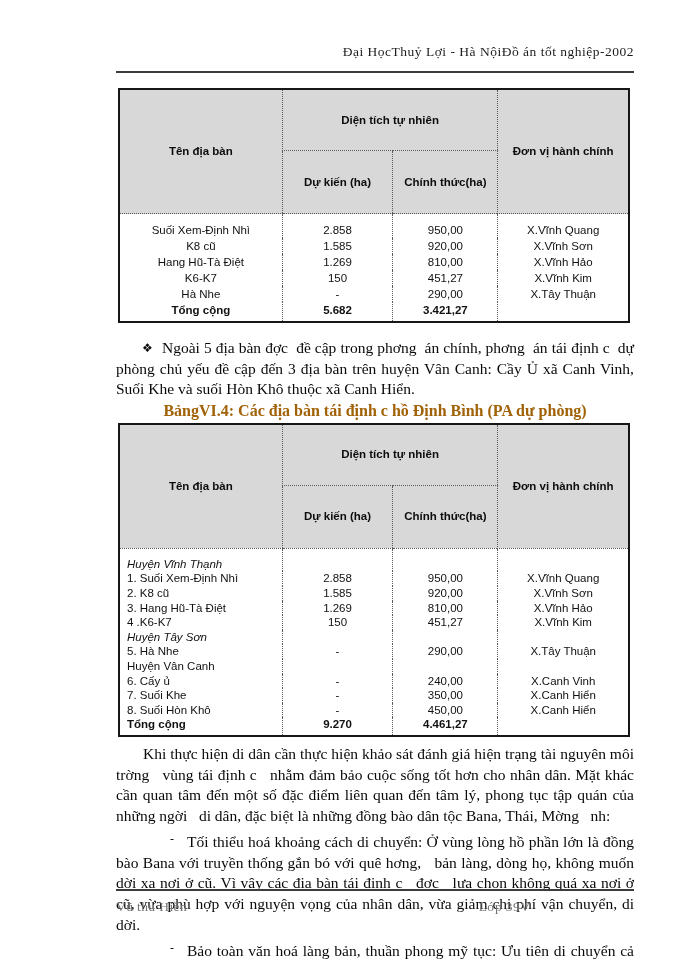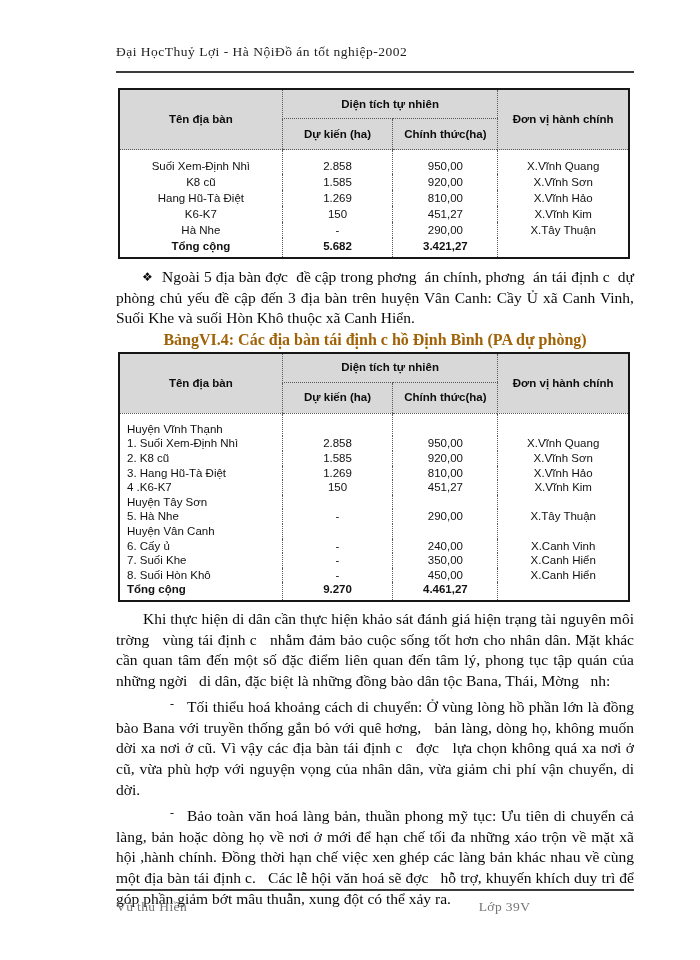--- a/index.html
+++ b/index.html
@@ -8,21 +8,21 @@
     width:700px;height:960px;
     background:#ffffff;
     overflow:hidden;
     font-family:"Liberation Serif", serif;
     color:#0d0d0d;
     box-sizing:border-box;
     padding:44px 66px 0 116px;
   }
   
   .pageheader{
-    display:flex;justify-content:flex-start;
+    display:flex;justify-content:flex-end;
     font-size:13.5px;letter-spacing:.5px;color:#1d1d1d;
   }
   .headrule{border-top:2px solid #3c3c3c;margin-top:11px;}
   .pagefooter{
     position:absolute;left:116px;right:66px;top:889px;
     border-top:2px solid #3c3c3c;
     padding-top:8px;
     display:flex;font-size:13.5px;letter-spacing:.4px;color:#737373;
   }
   .pagefooter span{flex:1;}
@@ -32,43 +32,43 @@
   table.t{
     border-collapse:collapse;table-layout:fixed;
     width:512px;margin:15px 0 0 2px;
     font-family:"Liberation Sans", sans-serif;
     border:2px solid #161616;
   }
   table.t2{margin-top:3px;}
   .t col.w0{width:32%;} .t col.w1{width:21.7%;} .t col.w2{width:20.6%;} .t col.w3{width:25.7%;}
   .t th{
     background:#d8d8d8;font-weight:bold;font-size:11.5px;line-height:13px;
-    text-align:center;padding:2px 2px;
+    text-align:center;padding:18px 2px;
     border-bottom:1px dotted #5a5a5a;
   }
   .t thead tr:first-child th{height:24px;}
   .t thead tr:last-child th{height:26px;}
   .t .vln{border-left:1px dotted #5a5a5a;}
   .t td{
     font-size:11.5px;text-align:center;padding:0 2px;color:#111;
   }
   .t1 tbody td{line-height:16px;height:16px;}
   .t2 tbody td{line-height:14.6px;height:14.6px;}
   .t tbody tr:first-child td{padding-top:8px;}
   .t tbody tr:last-child td{padding-bottom:3px;}
   .t tr.r-total td{font-weight:bold;}
   .t2 td.c0{text-align:left;padding-left:7px;}
-  .t tr.r-group-italic td{text-align:left;padding-left:7px;}
+  .t tr.r-group-italic td{font-style:italic;text-align:left;padding-left:7px;}
   .t tr.r-group-bold td{font-weight:normal;text-align:left;padding-left:7px;}
   
   p.body{
     margin:0;font-size:15.5px;line-height:20.6px;
     text-align:justify;white-space:pre-wrap;color:#090909;
   }
-  p.note{margin-top:8px;text-indent:26px;}
+  p.note{margin-top:15px;text-indent:26px;}
   p.p1{margin-top:7px;text-indent:27px;}
   p.bullet{margin-top:3px;text-indent:27px;}
   .diamond{font-size:12px;margin-right:9px;vertical-align:1px;}
   .dash{display:inline-block;font-size:12px;vertical-align:4px;margin-right:13px;}
   h3.caption{
     margin:1px 0 0 0;font-size:16px;line-height:19px;
     text-align:center;font-weight:bold;color:#a16207;
     font-family:"Liberation Serif", serif;
   }
 </style>

